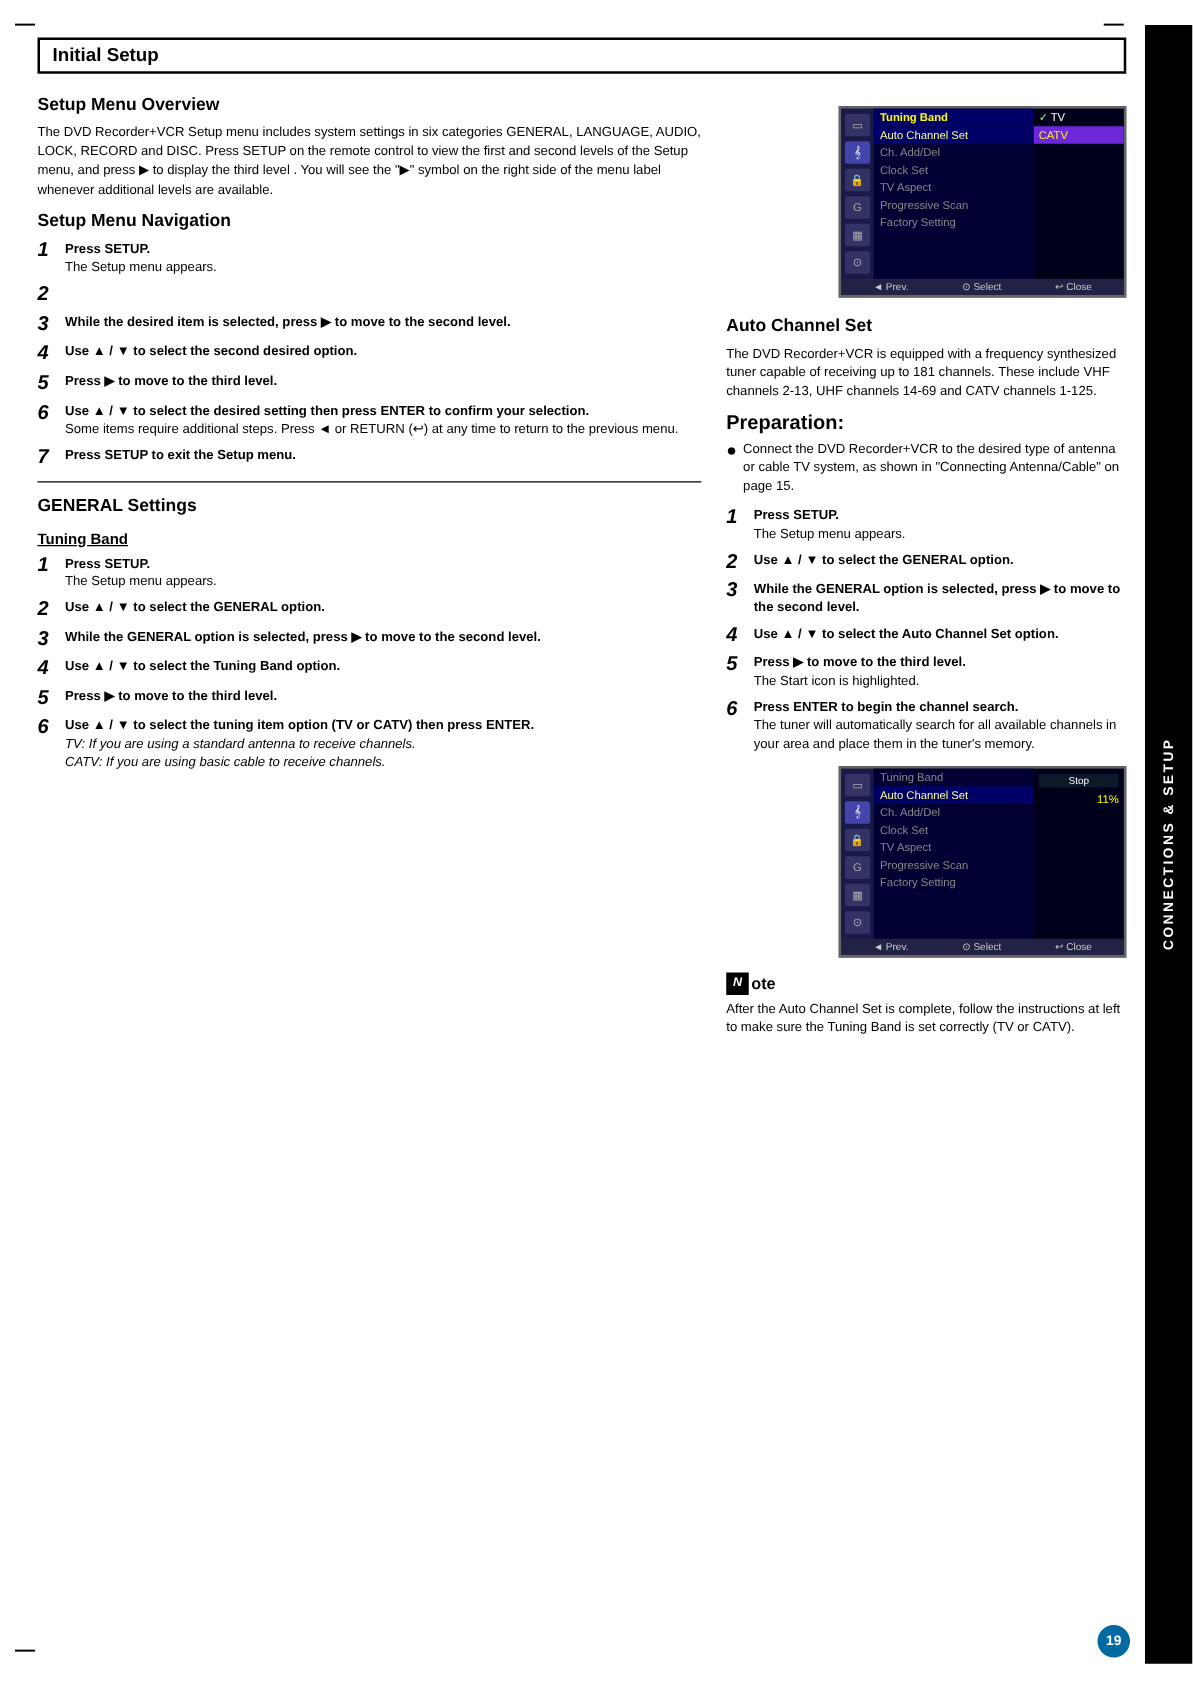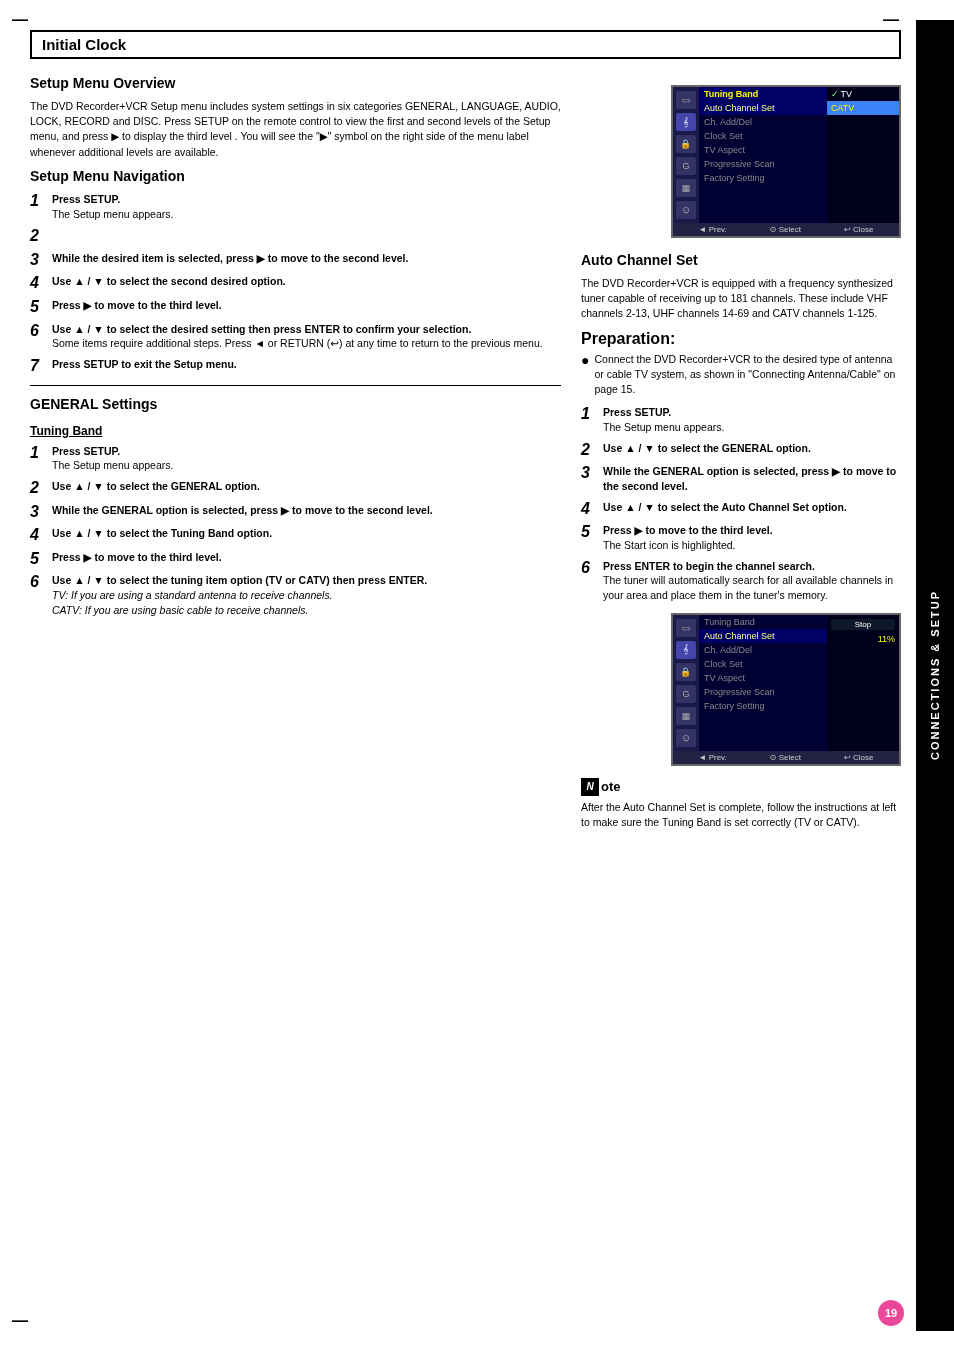--- a/index.html
+++ b/index.html
@@ -162,21 +162,21 @@
       line-height: 1.2;
     }
 
     
     .page-number {
       position: absolute;
       bottom: 25px;
       right: 50px;
       width: 26px;
       height: 26px;
-      background: #ec4899;
+      background: #0369a1;
       color: #fff;
       border-radius: 50%;
       display: flex;
       align-items: center;
       justify-content: center;
       font-size: 11px;
       font-weight: bold;
     }
 
     
@@ -214,21 +214,21 @@
     }
   </style>
 </head>
 <body>
 
 <div class="page-container">
 
   <div class="main-content">
 
     <div class="page-title-box">
-      <h1>Initial Clock</h1>
+      <h1>Initial Setup</h1>
     </div>
 
     <div class="two-col">
 
       <div class="left-col">
 
         <div class="section-heading">Setup Menu Overview</div>
         <div class="body-text">The DVD Recorder+VCR Setup menu includes system settings in six categories GENERAL, LANGUAGE, AUDIO, LOCK, RECORD and DISC. Press SETUP on the remote control to view the first and second levels of the Setup menu, and press ▶ to display the third level . You will see the "▶" symbol on the right side of the menu label whenever additional levels are available.</div>
 
         <div class="section-heading">Setup Menu Navigation</div>
@@ -347,21 +347,21 @@
                 <div style="padding:2px 5px; color:#ffff99; font-size:9px; background:#000066;">Auto Channel Set</div>
                 <div style="padding:2px 5px; color:#888; font-size:9px;">Ch. Add/Del</div>
                 <div style="padding:2px 5px; color:#888; font-size:9px;">Clock Set</div>
                 <div style="padding:2px 5px; color:#888; font-size:9px;">TV Aspect</div>
                 <div style="padding:2px 5px; color:#888; font-size:9px;">Progressive Scan</div>
                 <div style="padding:2px 5px; color:#888; font-size:9px;">Factory Setting</div>
               </div>
 
               <div style="width:72px; background:#00001a; display:flex; flex-direction:column;">
                 <div style="padding:2px 4px; color:#fff; font-size:9px; display:flex; align-items:center; gap:2px;"><span style="color:#88ff88;">✓</span> TV</div>
-                <div style="padding:2px 4px; color:#ffff00; font-size:9px; background:#3b82f6;">CATV</div>
+                <div style="padding:2px 4px; color:#ffff00; font-size:9px; background:#6d28d9;">CATV</div>
               </div>
             </div>
             <div style="background:#222244; display:flex; justify-content:space-around; padding:2px 4px; color:#ccc; font-size:8px;">
               <span>◄ Prev.</span>
               <span>⊙ Select</span>
               <span>↩ Close</span>
             </div>
           </div>
         </div>
 

